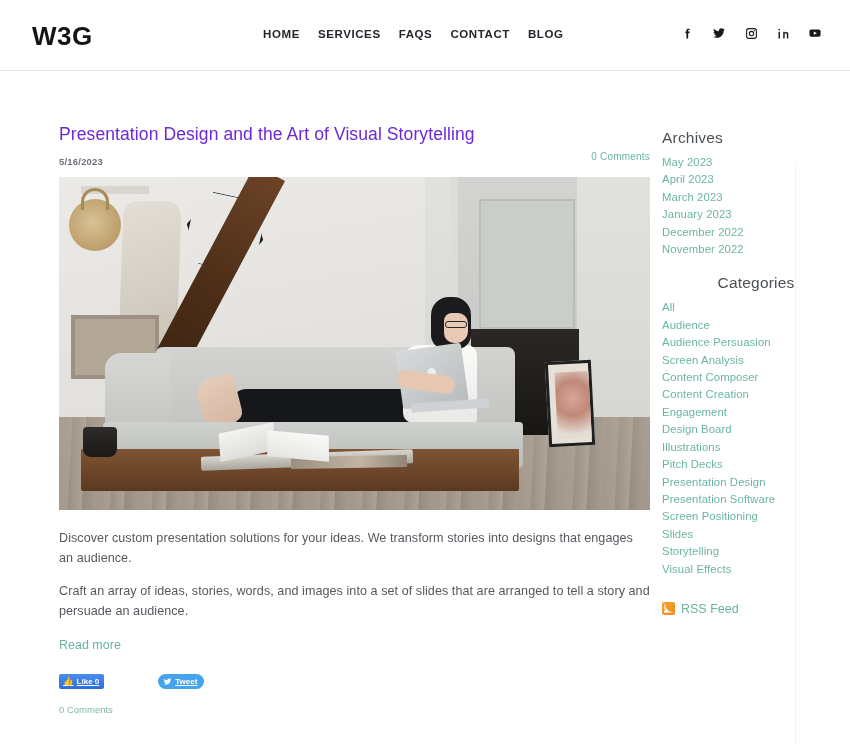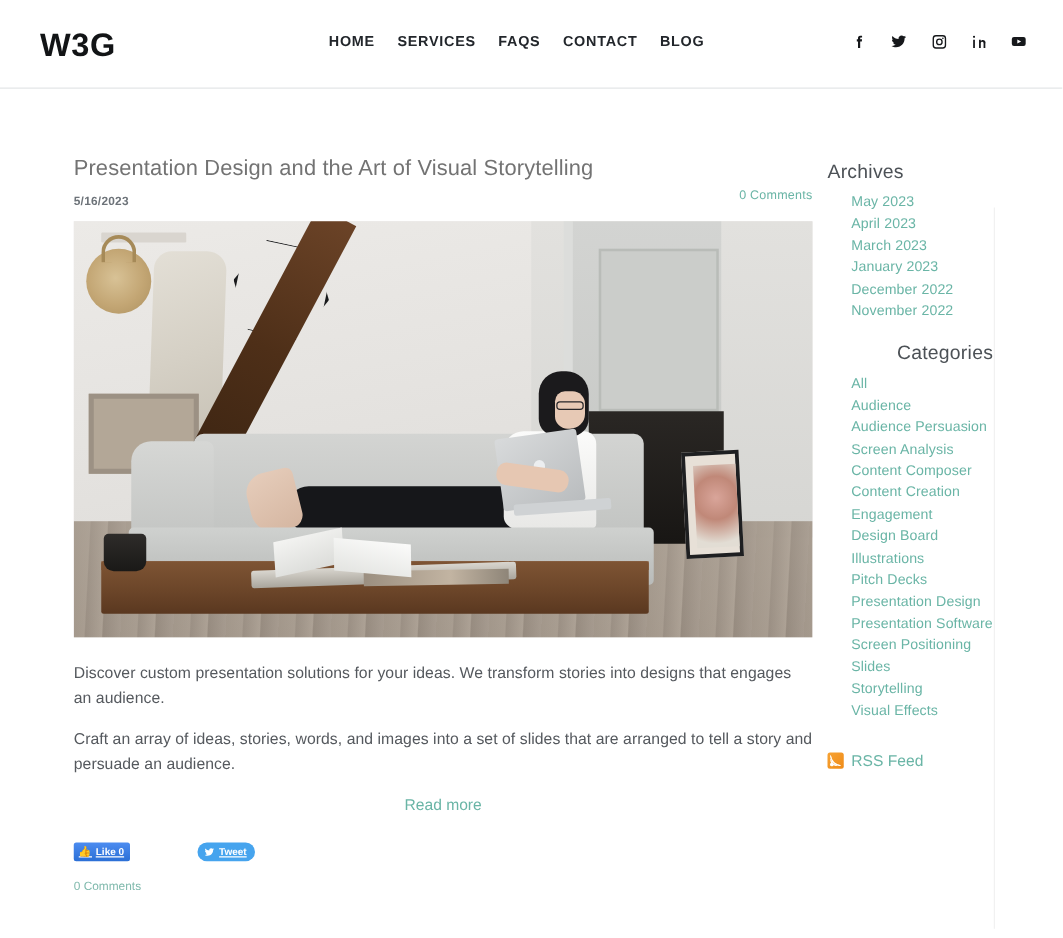--- a/index.html
+++ b/index.html
@@ -69,21 +69,21 @@
     left: 795px; top: 95px;
     width: 1px; height: 577px;
     background: #f1f1f1;
   }
 
   
   .post-title {
     margin-top: 52px;
     font-size: 17.5px;
     font-weight: normal;
-    color: #737373;
+    color: #6d28d9;
     letter-spacing: 0.1px;
     line-height: 22px;
   }
   .meta-row {
     position: relative;
     margin-top: 6px;
     height: 16px;
     width: 591px;
   }
   .post-date {
@@ -353,21 +353,21 @@
   .body-txt p {
     font-size: 12.6px;
     line-height: 19.5px;
     color: #55595e;
     margin-bottom: 14px;
     letter-spacing: 0.05px;
   }
   .readmore-row {
     width: 591px;
     margin-top: 10px;
-    text-align: center;
+    text-align: left;
   }
   .readmore {
     font-size: 12.5px;
     color: #6ab5a6;
     text-decoration: none;
   }
   .share-row {
     margin-top: 18px;
     display: flex;
     align-items: center;
@@ -403,21 +403,21 @@
   
   .side-h {
     font-size: 15.5px;
     font-weight: normal;
     color: #4c5156;
     letter-spacing: 0.2px;
   }
   .side-h.archives { margin-top: 58px; }
   .side-h.categories { margin-top: 17px; text-align: center; }
   .side-list { list-style: none; margin-top: 6px; }
-  .side-list li { line-height: 16.4px; margin-left: 19px; }
+  .side-list li { line-height: 16.4px; }
   .side-list a {
     font-size: 11.3px;
     color: #6ab5a6;
     text-decoration: none;
     letter-spacing: 0.1px;
   }
   .cat-list { margin-top: 6px; }
   .cat-list li { line-height: 16.4px; }
   .rss-row {
     margin-top: 25px;

